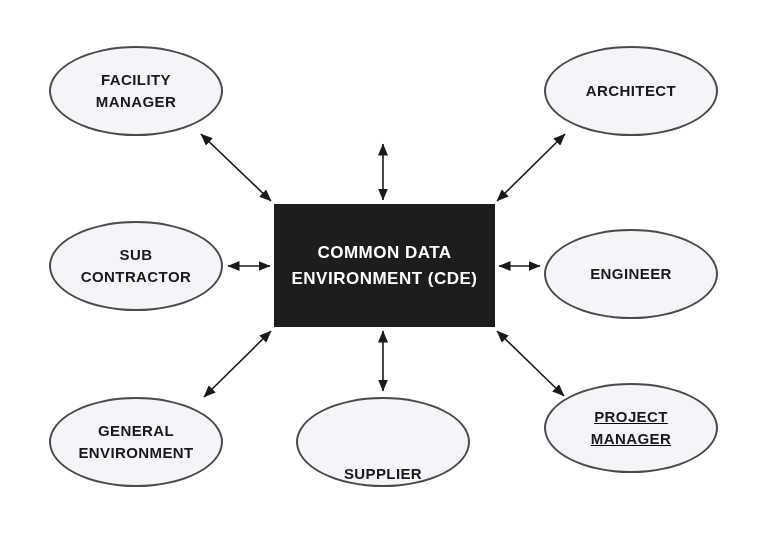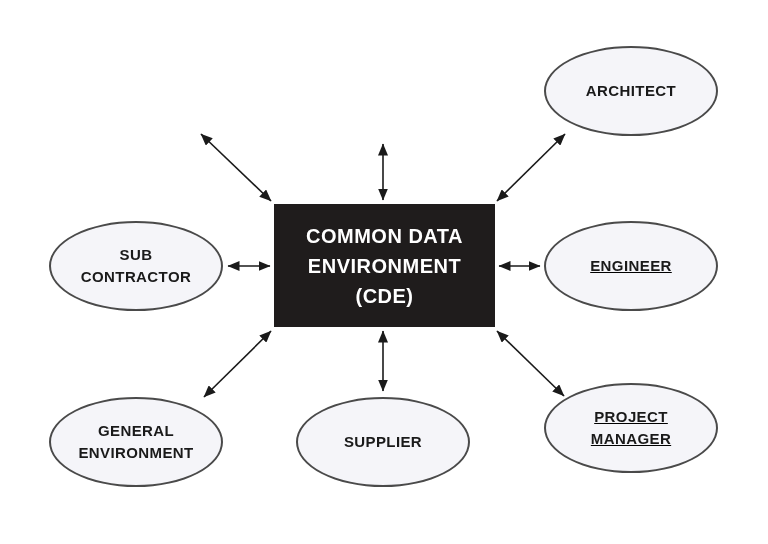--- a/index.html
+++ b/index.html
@@ -54,34 +54,34 @@
     background: var(--center-fill, #1f1c1c);
     display: flex;
     align-items: center;
     justify-content: center;
     box-sizing: border-box;
   }
   .center-box .label {
     display: block;
     max-width: 188px;
     text-align: center;
-    font-size: 20px;
+    font-size: 17px;
     font-weight: 700;
     letter-spacing: 0.5px;
     line-height: 1.5;
     color: var(--center-text, #ffffff);
   }
   
   .pos-facility-manager   { left: 49px;  top: 46px;  }
   .pos-client             { left: 296px; top: 46px;  }
   .pos-architect          { left: 544px; top: 46px;  }
   .pos-sub-contractor     { left: 49px;  top: 221px; }
-  .pos-engineer           { left: 544px; top: 221px; text-decoration: underline; }
+  .pos-engineer           { left: 544px; top: 229px; }
   .pos-general-contractor { left: 49px;  top: 397px; }
-  .pos-supplier           { left: 296px; top: 397px; }
+  .pos-supplier           { left: 296px; top: 397px; align-items: flex-end; }
   .pos-project-manager    { left: 544px; top: 383px; text-decoration: underline; }
 </style>
 </head>
 <body>
 
 <div class="canvas">
 
   <svg class="arrow-layer" width="768" height="544" viewBox="0 0 768 544" xmlns="http://www.w3.org/2000/svg">
     <defs>
       <marker id="arrowhead" markerUnits="userSpaceOnUse" markerWidth="13" markerHeight="10" refX="11.5" refY="5" orient="auto-start-reverse">
@@ -93,20 +93,23 @@
       <line x1="383" y1="144" x2="383" y2="200" marker-start="url(#arrowhead)" marker-end="url(#arrowhead)"></line>
       <line x1="565" y1="134" x2="497" y2="201" marker-start="url(#arrowhead)" marker-end="url(#arrowhead)"></line>
       <line x1="228" y1="266" x2="270" y2="266" marker-start="url(#arrowhead)" marker-end="url(#arrowhead)"></line>
       <line x1="499" y1="266" x2="540" y2="266" marker-start="url(#arrowhead)" marker-end="url(#arrowhead)"></line>
       <line x1="271" y1="331" x2="204" y2="397" marker-start="url(#arrowhead)" marker-end="url(#arrowhead)"></line>
       <line x1="383" y1="331" x2="383" y2="391" marker-start="url(#arrowhead)" marker-end="url(#arrowhead)"></line>
       <line x1="497" y1="331" x2="564" y2="396" marker-start="url(#arrowhead)" marker-end="url(#arrowhead)"></line>
     </g>
   </svg>
 
+  <div class="node pos-facility-manager">
+    <span class="label">FACILITY MANAGER</span>
+  </div>
   <div class="node pos-sub-contractor">
     <span class="label">SUB CONTRACTOR</span>
   </div>
   <div class="node pos-architect">
     <span class="label">ARCHITECT</span>
   </div>
   <div class="node pos-engineer">
     <span class="label">ENGINEER</span>
   </div>
   <div class="node pos-general-contractor">

